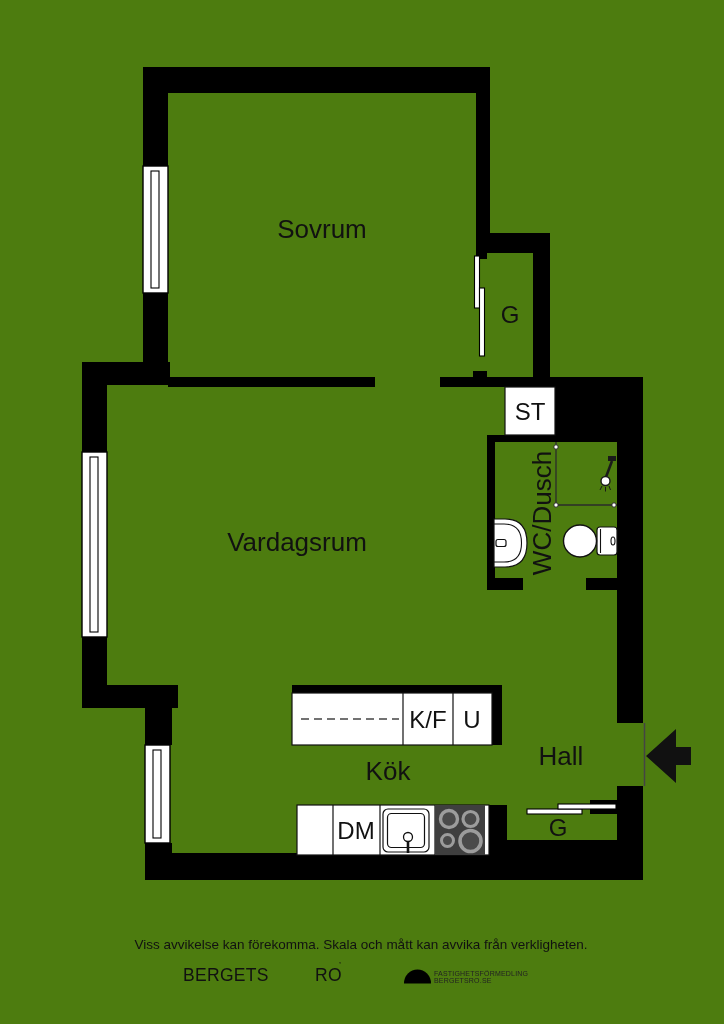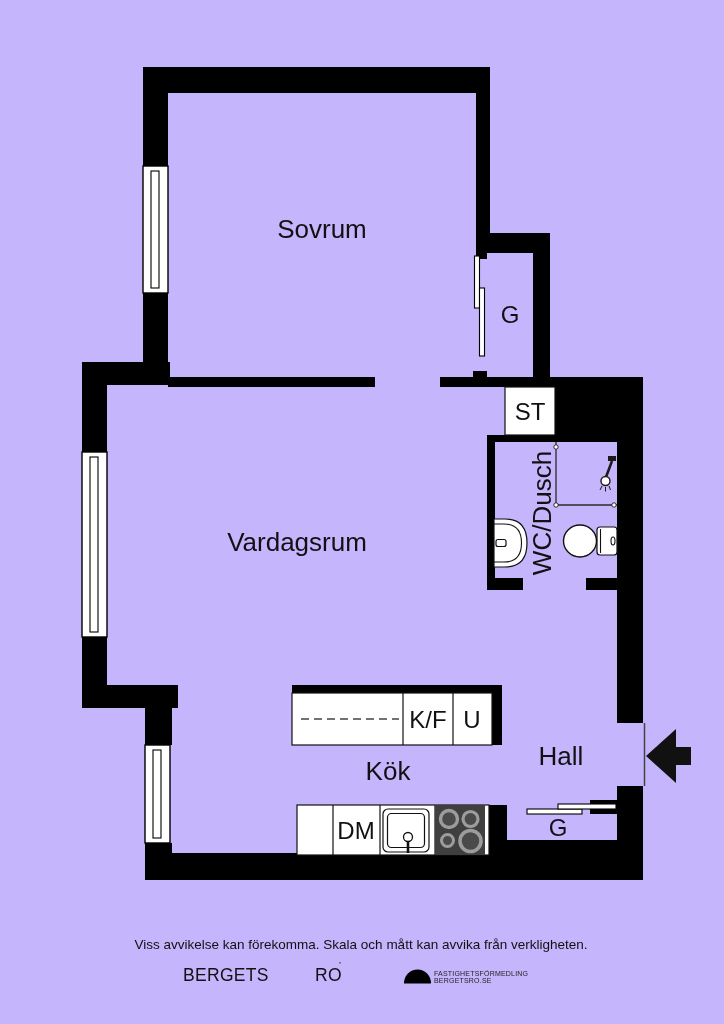--- a/index.html
+++ b/index.html
@@ -1,16 +1,16 @@
 <!DOCTYPE html>
 <html><head>
 <meta charset="utf-8">
 <style>
   html,body{margin:0;padding:0;background:#ffffff;}
-  .page{position:relative;width:724px;height:1024px;background:#c4b5fd;overflow:hidden;}
+  .page{position:relative;width:724px;height:1024px;background:#4d7c0f;overflow:hidden;}
   svg{display:block;}
   text{font-family:"Liberation Sans","DejaVu Sans",sans-serif;fill:#111111;}
   .room-label{font-size:26px;}
   .item-label{font-size:24px;}
   .disclaimer{font-size:13.5px;}
   .brand{font-size:17.5px;letter-spacing:.3px;}
   .brand-mark{font-size:9px;}
   .agency{font-size:7px;letter-spacing:.2px;fill:#222;}
   .wall{fill:#000000;stroke:none;}
   .winframe{fill:#ffffff;stroke:#000000;stroke-width:1.4;}

